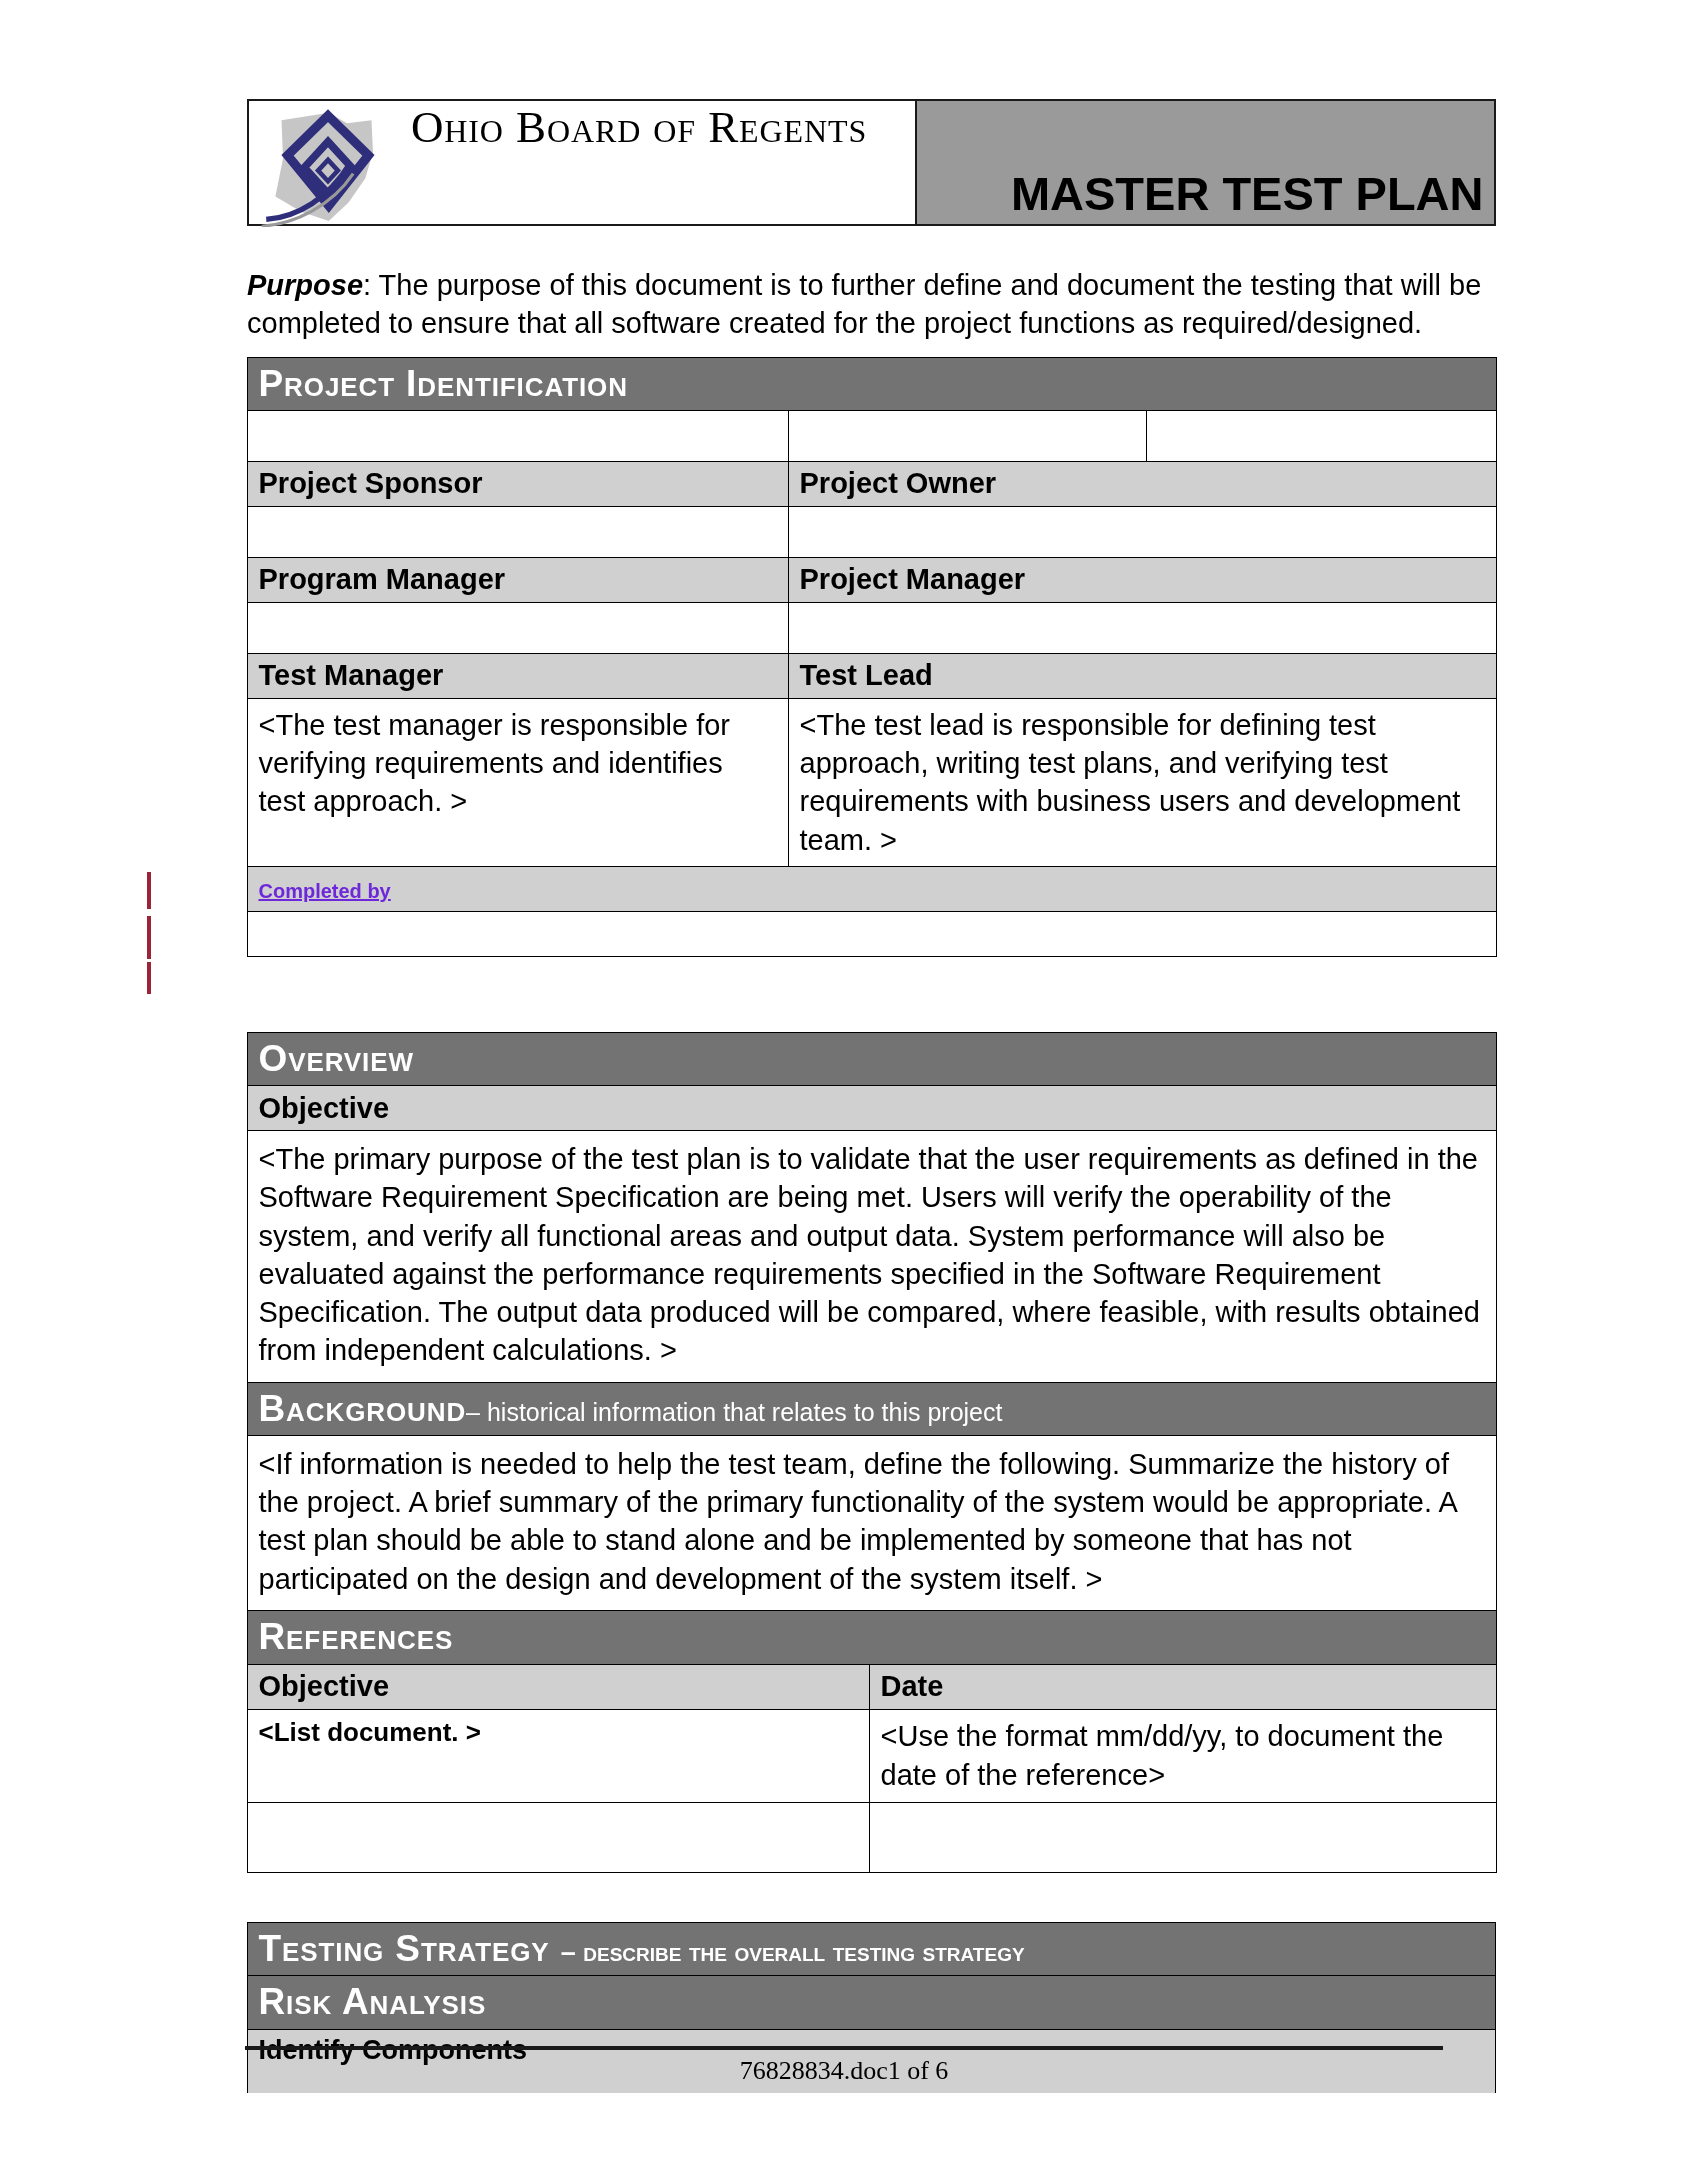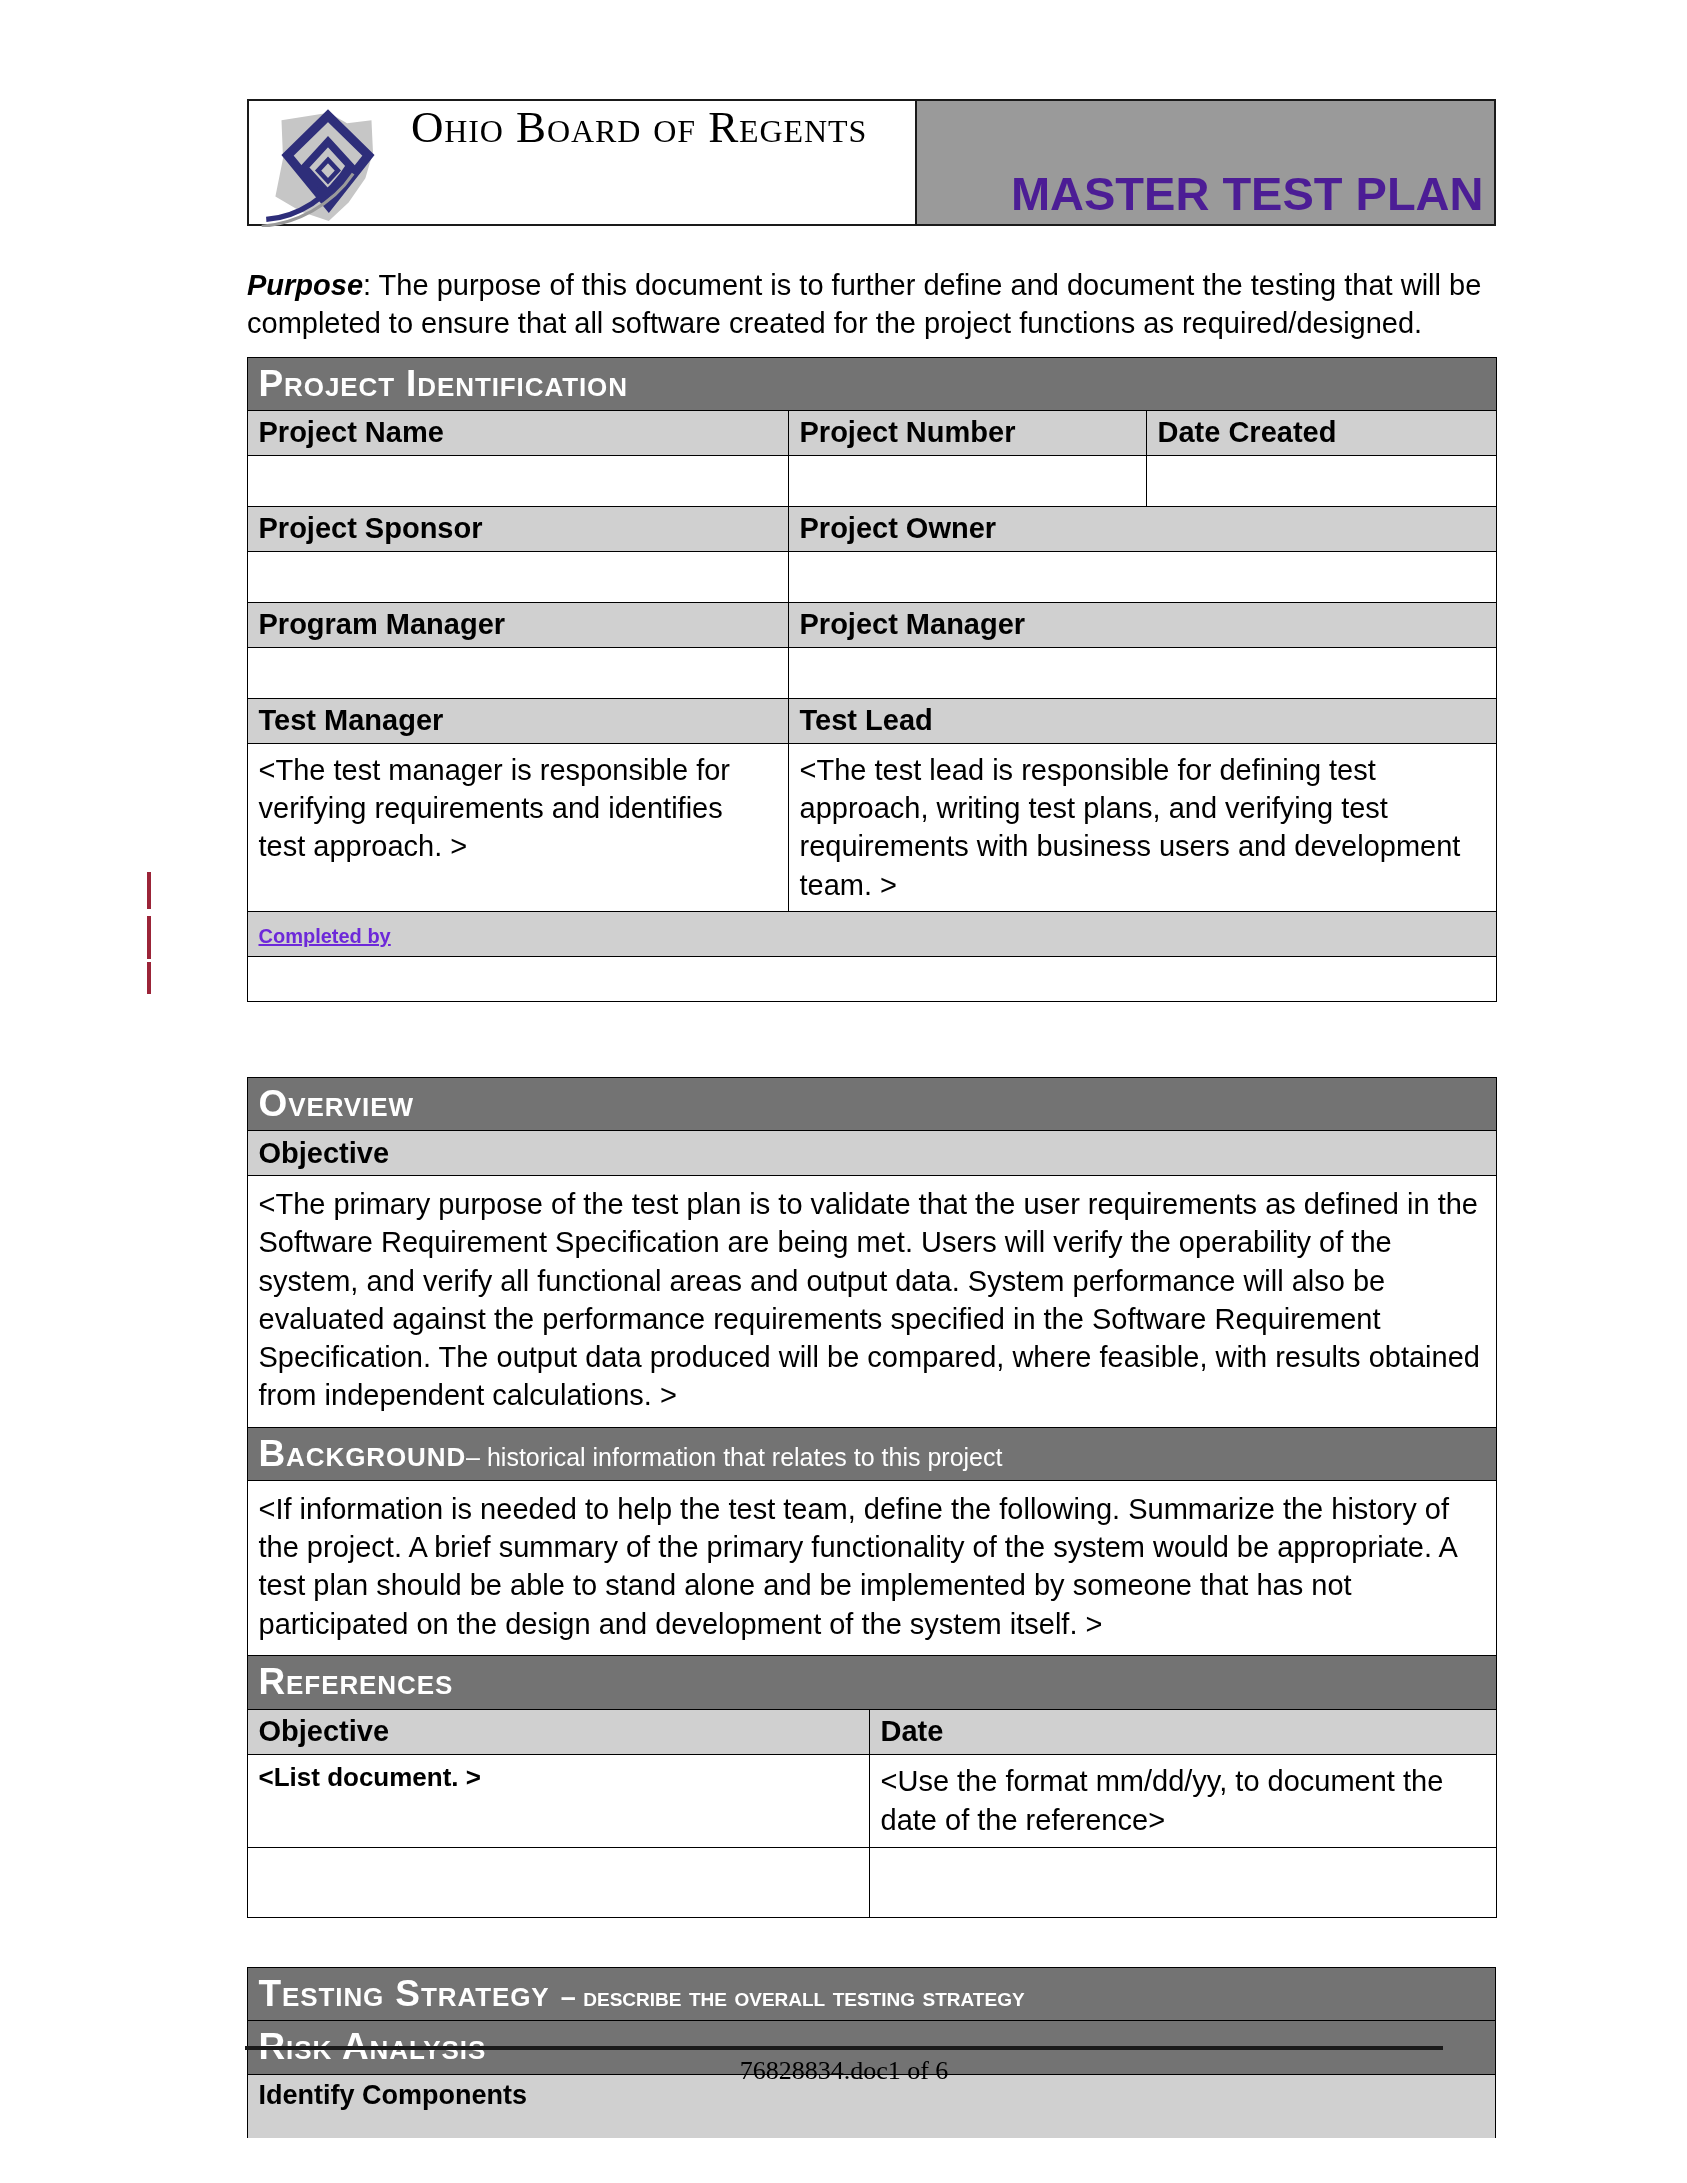--- a/index.html
+++ b/index.html
@@ -58,21 +58,21 @@
   .header-right {
     flex: 1;
     background: #9a9a9a;
     border-left: 2.6px solid #1a1a1a;
     display: flex;
     align-items: flex-end;
     justify-content: flex-end;
     padding: 5.2px 10.5px 7px 5.2px;
   }
   .doc-title {
-    color: #4c1d95;
+    color: #000000;
     font-weight: bold;
     font-size: 47px;
     letter-spacing: 0px;
     line-height: 1;
     white-space: nowrap;
   }
   .logo-svg { display: block; margin-right: 8.7px; }
 
   
   .purpose {
@@ -231,25 +231,20 @@
       <colgroup>
           <col style="width:541px">
           <col style="width:358px">
           <col style="width:350px">
         </colgroup>
       <tbody>
           <tr>
         <td class="bar" colspan="3">Project Identification</td>
       </tr>
       <tr>
-        <td class="label">Project Name</td>
-        <td class="label">Project Number</td>
-        <td class="label">Date Created</td>
-      </tr>
-      <tr>
         <td class="blank"></td>
         <td class="blank"></td>
         <td class="blank"></td>
       </tr>
       <tr>
         <td class="label">Project Sponsor</td>
         <td class="label" colspan="2">Project Owner</td>
       </tr>
       <tr>
         <td class="blank"></td>

